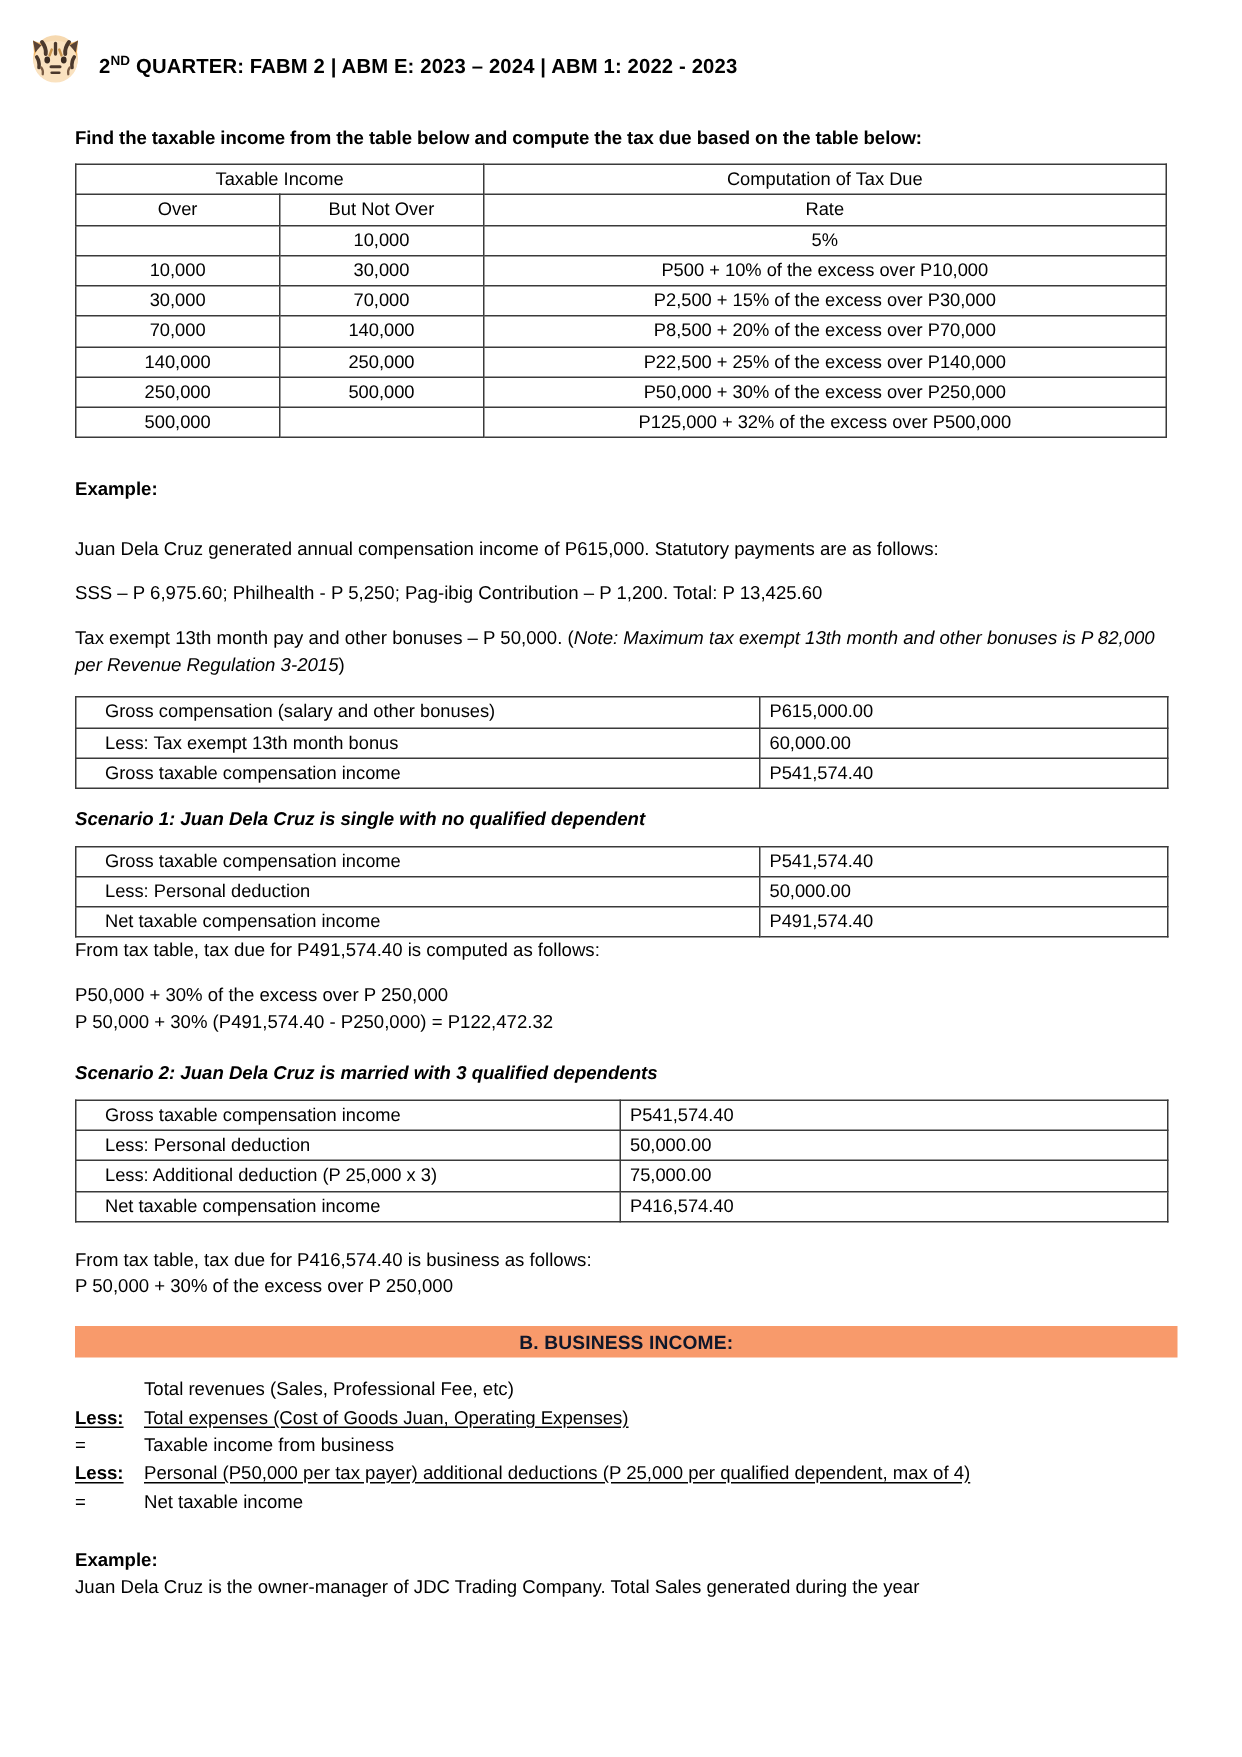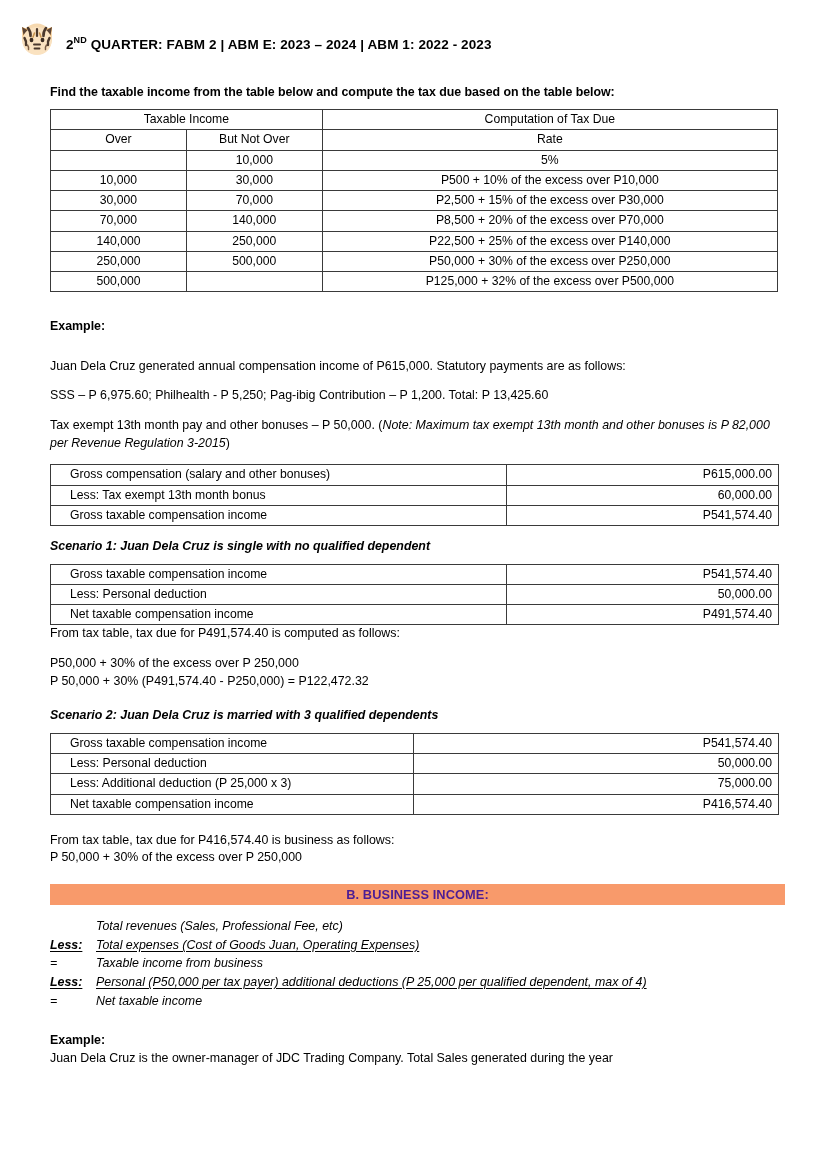--- a/index.html
+++ b/index.html
@@ -79,21 +79,21 @@
     line-height: 1.25;
     vertical-align: middle;
   }
   .tax-table td { text-align: center; height: 19px; }
   .tax-table .col-over   { width: 200px; }
   .tax-table .col-butnot { width: 193px; }
   .tax-table .col-rate   { width: 335px; }
 
   .calc-table td { height: 19px; }
   .calc-table td.lbl { text-align: left; padding-left: 19px; }
-  .calc-table td.val { text-align: right; }
+  .calc-table td.val { text-align: left; }
 
   .t-gross .lbl { width: 456px; }
   .t-gross .val { width: 272px; }
   .t-s1 .lbl { width: 456px; }
   .t-s1 .val { width: 272px; }
   .t-s2 .lbl { width: 363px; }
   .t-s2 .val { width: 365px; }
 
   
   .p {
@@ -107,39 +107,38 @@
 
   .sp-17 { height: 17px; }
   .sp-12 { height: 12px; }
   .sp-8  { height: 8px; }
   .sp-22 { height: 22px; }
   .sp-26 { height: 26px; }
 
   
   .banner {
     background: #F89A6B;
-    color: #4c1d95;
+    color: #0f172a;
     font-weight: bold;
     font-size: 12.8px;
     text-align: center;
     width: 735px;
     height: 21px;
     line-height: 21px;
     letter-spacing: 0.1px;
   }
 
   
   .biz-list { margin-top: 12px; }
   .biz-row {
     display: flex;
     align-items: baseline;
     font-size: 12.4px;
     line-height: 1.5;
     min-height: 18px;
-    font-style: italic;
   }
   .biz-tag {
     width: 46px;
     flex: 0 0 46px;
     font-weight: bold;
   }
   .biz-tag.eq { font-weight: normal; }
   .biz-txt { flex: 1 1 auto; }
   .biz-row.underlined .biz-tag,
   .biz-row.underlined .biz-txt {

